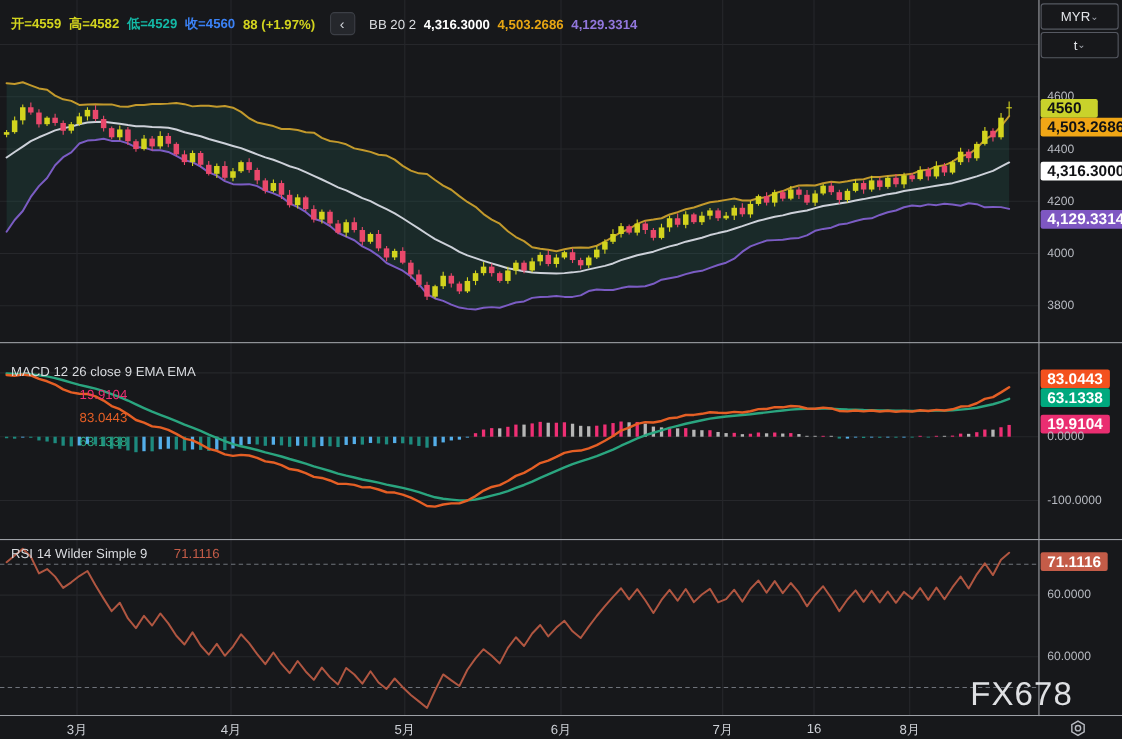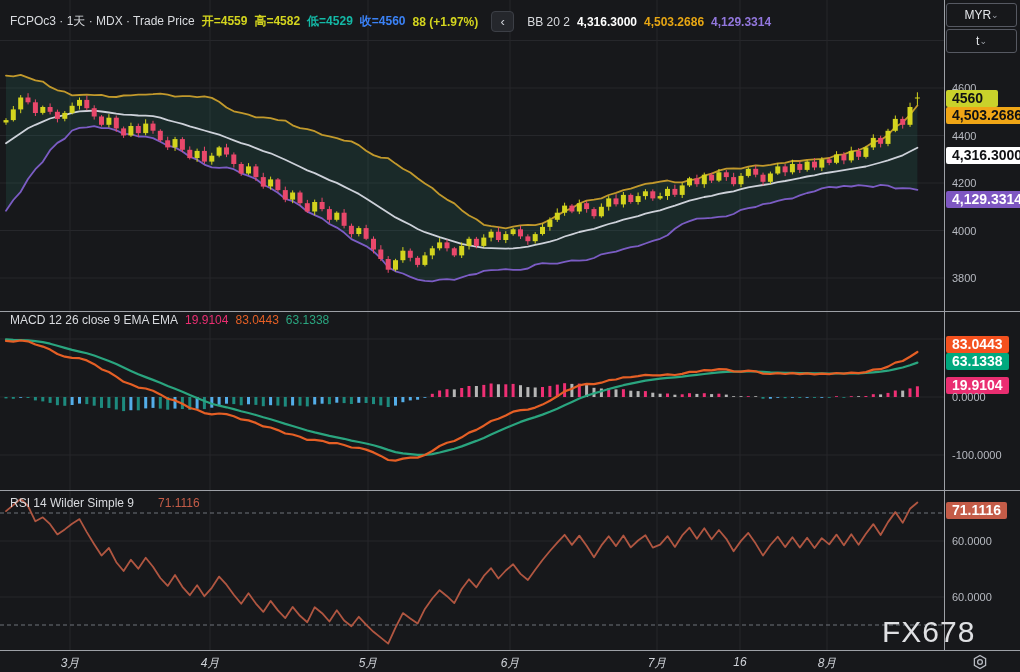--- a/index.html
+++ b/index.html
@@ -16,21 +16,21 @@
             font-size:12px; color:#d9dbdf; white-space:nowrap; }
   .legend .val { font-weight:700; }
   .legend .bold { font-weight:700; }
   .collapse-btn { width:23px; height:21px; margin:0 6px; border:1px solid #3c3f46; border-radius:4px;
             background:#25272c; color:#cfd2d8; display:flex; align-items:center; justify-content:center;
             font-size:13px; cursor:pointer; }
   .tick { position:absolute; left:952px; height:14px; line-height:14px; font-size:11px; color:#b7bac1; z-index:3; }
   .tag  { position:absolute; left:946px; height:17px; line-height:17px; font-size:14px; font-weight:600;
           padding:0 6px; border-radius:2px; color:#ffffff; z-index:3; }
   .tag.dark { color:#101114; }
-  .tlabel { position:absolute; top:655px; font-size:12px; color:#ced1d7; transform:translateX(-50%); z-index:3;font-style:italic; }
+  .tlabel { position:absolute; top:655px; font-size:12px; color:#ced1d7; transform:translateX(-50%); z-index:3; }
   .dd { position:absolute; left:946px; width:71px; height:24px; border:1px solid #565962; border-radius:3px;
         background:#17181b; color:#e4e6ea; font-size:12px; display:flex; align-items:center;
         justify-content:center; padding:0 6px; z-index:6; cursor:pointer; }
   .dd .chev { font-size:9px; color:#9ea2aa; }
   .watermark { position:absolute; left:882px; top:615px; font-size:30px; letter-spacing:1px;
         font-weight:400; z-index:5; }
   .timeaxis { position:absolute; left:0; top:651px; width:1020px; height:21px; background:#17181b; z-index:2; }
   .gear { position:absolute; left:972px; top:654px; z-index:6; cursor:pointer; }
 </style>
 </head>
@@ -460,36 +460,35 @@
       <line x1="0" x2="944" y1="135" y2="135" stroke="#6f737b" stroke-width="1" stroke-dasharray="4 3"></line>
       <polyline points="6.0,21.1 13.3,15.1 20.7,8.9 28.0,16.0 35.4,31.3 42.8,27.3 50.1,34.2 57.4,44.4 64.8,39.4 72.1,33.7 79.5,29.1 86.8,42.1 94.2,54.2 101.5,65.6 108.9,58.0 116.3,72.2 123.6,81.0 130.9,69.8 138.3,78.7 145.7,67.7 153.0,76.7 160.3,88.0 167.7,95.9 175.0,84.9 182.4,96.8 189.8,105.2 197.1,95.3 204.4,106.2 211.8,97.8 219.1,86.6 226.5,94.7 233.8,104.7 241.2,113.8 248.5,103.2 255.9,113.6 263.3,121.9 270.6,110.9 277.9,120.4 285.3,128.1 292.6,116.9 300.0,125.8 307.3,132.2 314.7,117.2 322.1,123.2 329.4,131.5 336.8,120.2 344.1,130.5 351.4,136.3 358.8,126.8 366.1,134.7 373.5,141.8 380.8,147.6 388.2,153.6 395.5,137.7 402.9,123.1 410.3,128.5 417.6,133.6 424.9,118.9 432.3,108.5 439.6,100.2 447.0,106.2 454.3,113.1 461.7,99.0 469.0,89.3 476.4,97.3 483.8,85.9 491.1,78.2 498.4,88.5 505.8,80.5 513.1,74.3 520.5,83.9 527.9,90.0 535.2,79.7 542.5,70.0 549.9,61.0 557.3,52.6 564.6,44.8 571.9,54.9 579.3,45.6 586.6,55.7 594.0,67.2 601.4,55.4 608.7,46.2 616.0,56.1 623.4,45.5 630.8,57.4 638.1,50.5 645.4,45.3 652.8,57.6 660.1,54.7 667.5,46.1 674.9,56.9 682.2,45.4 689.5,37.7 696.9,48.8 704.3,38.3 711.6,49.2 718.9,40.0 726.3,48.8 733.6,61.2 741.0,50.9 748.3,42.9 755.7,53.6 763.0,65.6 770.4,55.0 777.8,46.7 785.1,57.1 792.4,47.2 799.8,57.6 807.1,47.7 814.5,58.0 821.8,48.1 829.2,54.4 836.5,44.6 843.9,55.3 851.3,44.2 858.6,54.8 865.9,43.8 873.3,34.1 880.6,45.0 888.0,32.1 895.3,22.1 902.7,32.8 910.0,18.8 917.4,12.5" fill="none" stroke="#b05641" stroke-width="1.8" stroke-linejoin="round" stroke-linecap="round"></polyline>
     </svg>
 
   <div class="divider-h" style="top:311px"></div>
   <div class="divider-h" style="top:490px"></div>
   <div class="divider-h" style="top:650px"></div>
   <div class="divider-v" style="left:944px"></div>
 
   <div class="legend" style="left:10px; top:11px;">
-    <span>FCPOc3 · 1天 · MDX · Trade Price</span>
     <span class="val" style="color: rgb(211, 212, 30);">开=4559</span>
     <span class="val" style="color: rgb(211, 212, 30);">高=4582</span>
     <span class="val" style="color: #14b8a6;">低=4529</span>
     <span class="val" style="color: #3b82f6;">收=4560</span>
     <span class="val" style="color: rgb(211, 212, 30);">88 (+1.97%)</span>
     <span class="collapse-btn">
       <span>‹</span>
     </span>
     <span>BB 20 2</span>
     <span class="bold" style="color:#ffffff">4,316.3000</span>
     <span class="bold" style="color: rgb(231, 166, 19);">4,503.2686</span>
     <span class="bold" style="color: rgb(146, 119, 221);">4,129.3314</span>
   </div>
 
-  <div class="legend" style="left:10px; top:313px;">
+  <div class="legend" style="left:10px; top:331px;flex-direction:column;">
     <span>MACD 12 26 close 9 EMA EMA</span>
     <span style="color: rgb(234, 46, 113);">19.9104</span>
     <span style="color: rgb(229, 95, 37);">83.0443</span>
     <span style="color: rgb(42, 165, 127);">63.1338</span>
   </div>
 
   <div class="legend" style="left:10px; top:496px;gap:24px;">
     <span>RSI 14 Wilder Simple 9</span>
     <span style="color: rgb(196, 92, 72);">71.1116</span>
   </div>

